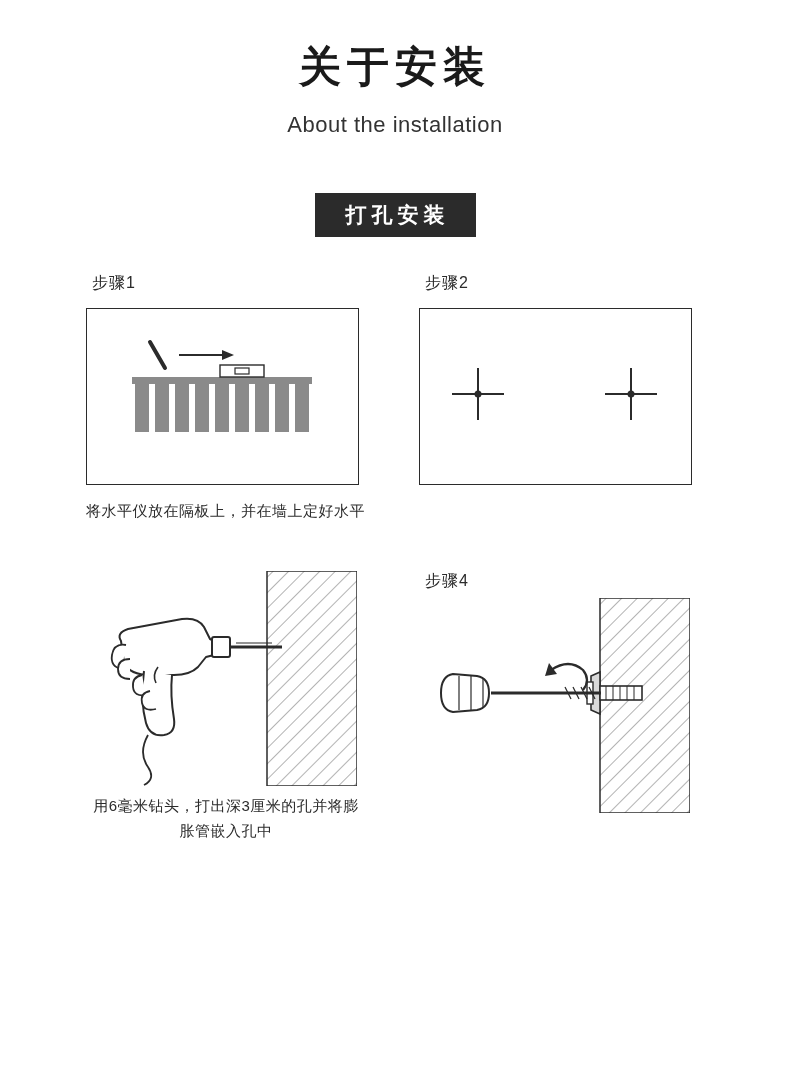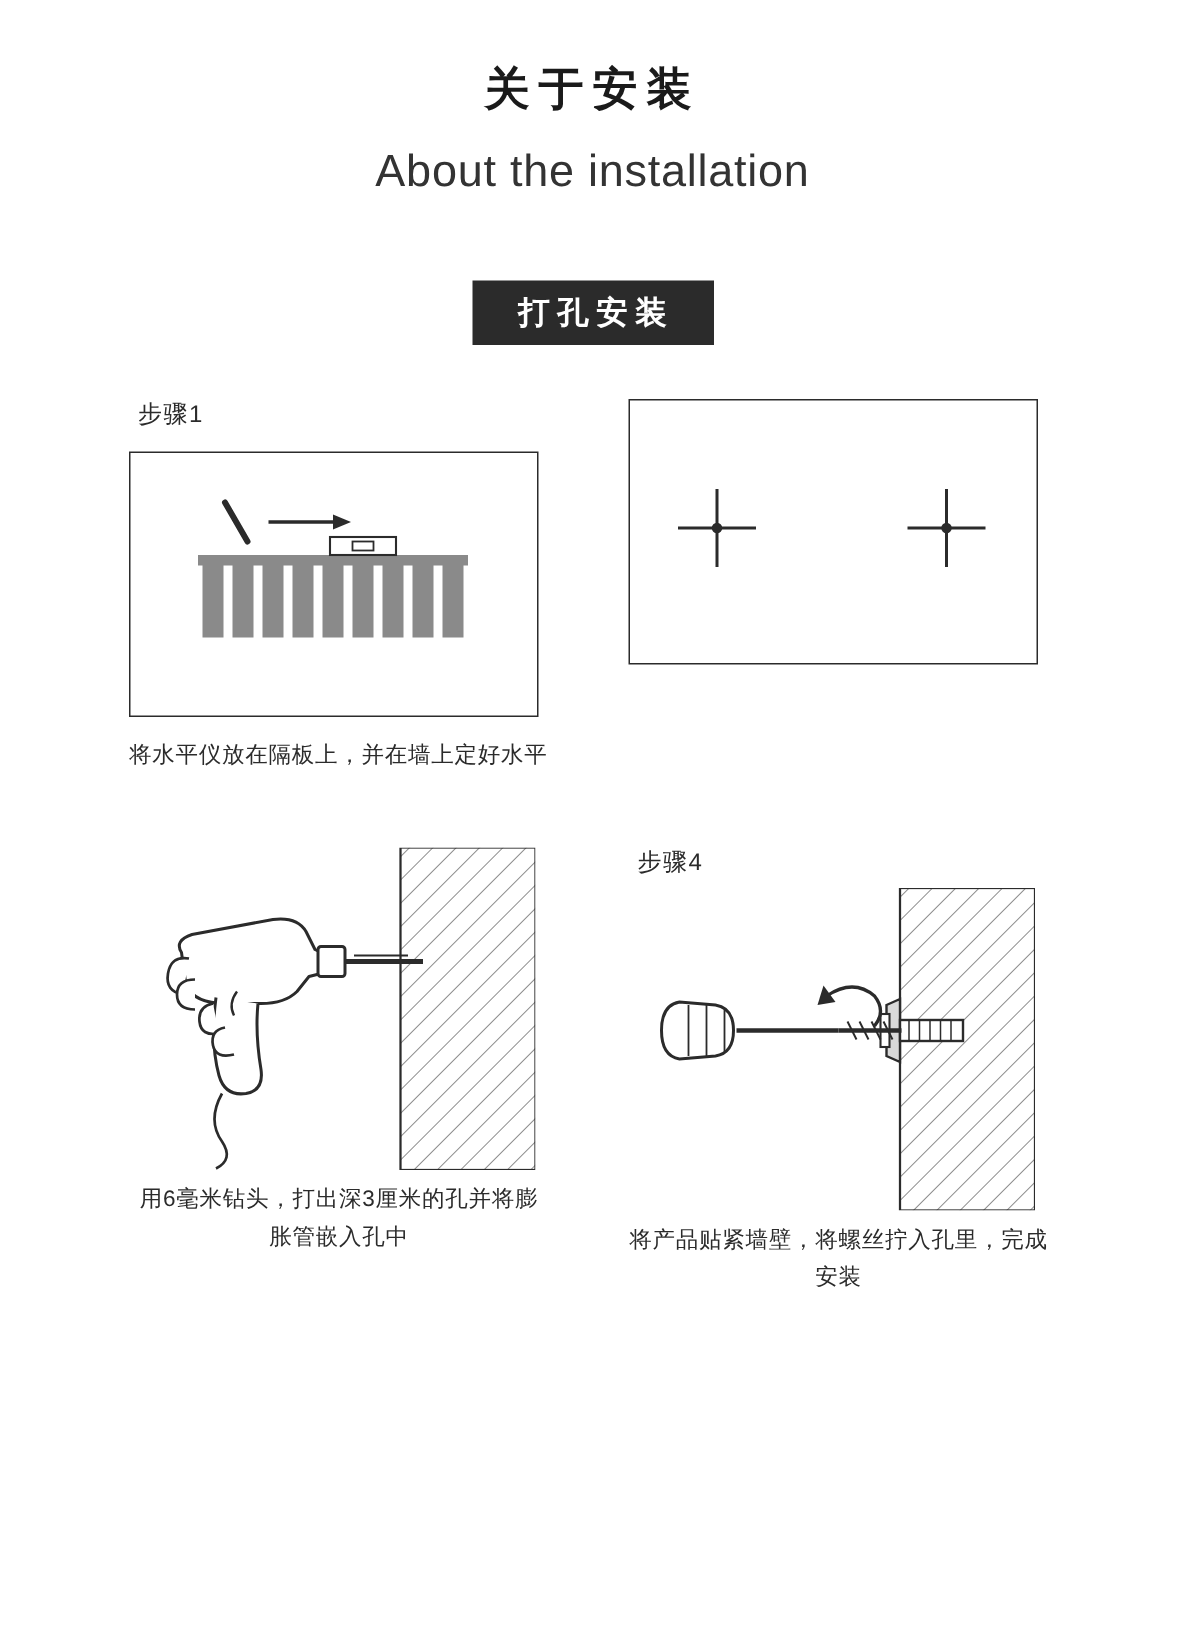--- a/index.html
+++ b/index.html
@@ -15,31 +15,31 @@
     position: relative;
     overflow: hidden;
   }
   .page {
     width: 790px;
     height: 1092px;
     position: relative;
   }
   .title-cn {
     text-align: center;
-    font-size: 30px;
+    font-size: 42px;
     font-weight: bold;
     letter-spacing: 6px;
     color: #1a1a1a;
     margin: 0;
     padding-top: 42px;
     line-height: 1.2;
   }
   .title-en {
     text-align: center;
-    font-size: 30px;
+    font-size: 22px;
     color: #333333;
     margin: 0;
     padding-top: 20px;
     letter-spacing: 0.5px;
     font-weight: 400;
   }
   .badge-wrap {
     text-align: center;
     margin-top: 55px;
   }
@@ -142,20 +142,21 @@
           <line x1="63" y1="33" x2="78" y2="59" stroke="#2b2b2b" stroke-width="4" stroke-linecap="round"></line>
 
           <line x1="92" y1="46" x2="135" y2="46" stroke="#2b2b2b" stroke-width="2.2"></line>
           <polygon points="135,41 147,46 135,51" fill="#2b2b2b"></polygon>
         </svg>
       </div>
       <div class="caption">将水平仪放在隔板上，并在墙上定好水平</div>
     </div>
 
     <div class="step">
+      <div class="step-label">步骤2</div>
       <div class="figure">
         <svg width="271" height="175" viewBox="0 0 271 175">
 
           <line x1="32" y1="85" x2="84" y2="85" stroke="#2b2b2b" stroke-width="2"></line>
           <line x1="58" y1="59" x2="58" y2="111" stroke="#2b2b2b" stroke-width="2"></line>
           <circle cx="58" cy="85" r="3.5" fill="#2b2b2b"></circle>
 
           <line x1="185" y1="85" x2="237" y2="85" stroke="#2b2b2b" stroke-width="2"></line>
           <line x1="211" y1="59" x2="211" y2="111" stroke="#2b2b2b" stroke-width="2"></line>
           <circle cx="211" cy="85" r="3.5" fill="#2b2b2b"></circle>
@@ -230,17 +231,16 @@
 
           <path d="M22 95 Q22 78 34 76 L58 78 Q70 80 70 95 Q70 110 58 112 L34 114 Q22 112 22 95 Z" fill="#ffffff" stroke="#2b2b2b" stroke-width="2"></path>
           <line x1="40" y1="78" x2="40" y2="112" stroke="#2b2b2b" stroke-width="1.2"></line>
           <line x1="52" y1="78" x2="52" y2="112" stroke="#2b2b2b" stroke-width="1.2"></line>
           <line x1="64" y1="81" x2="64" y2="109" stroke="#2b2b2b" stroke-width="1.2"></line>
 
           <path d="M132 72 Q150 60 164 72 Q172 82 164 92" fill="none" stroke="#2b2b2b" stroke-width="2.2"></path>
           <polygon points="130,65 126,78 138,76" fill="#2b2b2b"></polygon>
         </svg>
       </div>
-      <div class="caption">将产品贴紧墙壁，将螺丝拧入孔里，完成安装</div>
     </div>
 
   </div>
 </div>
 
 </body></html>

